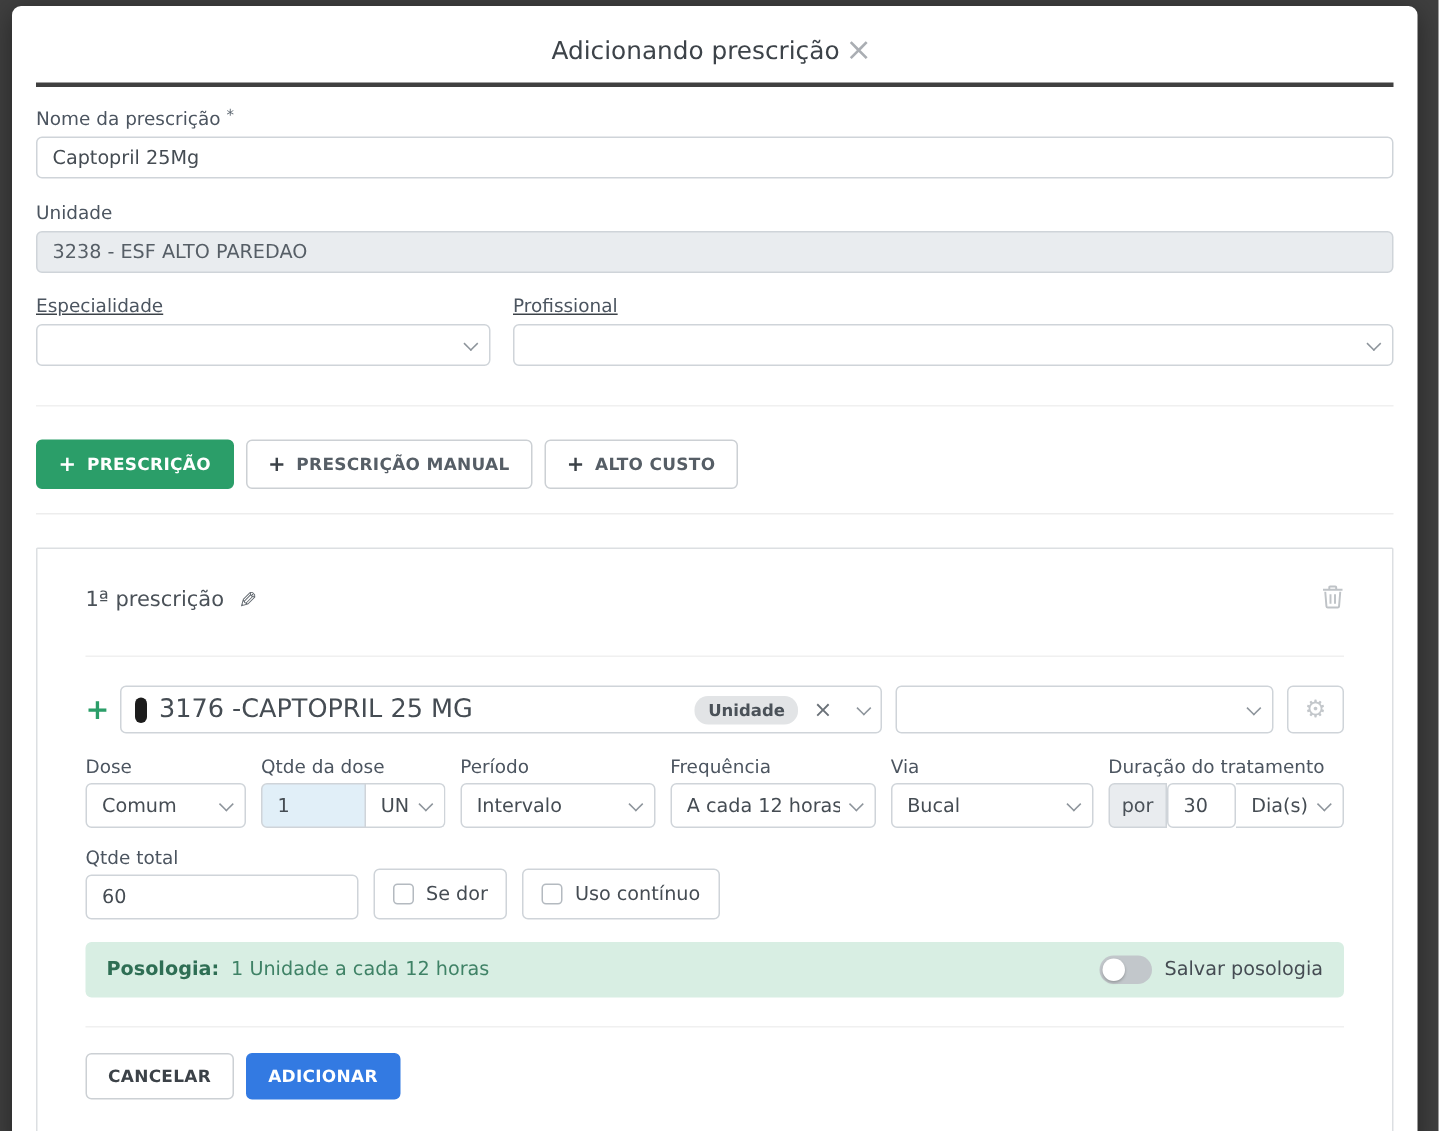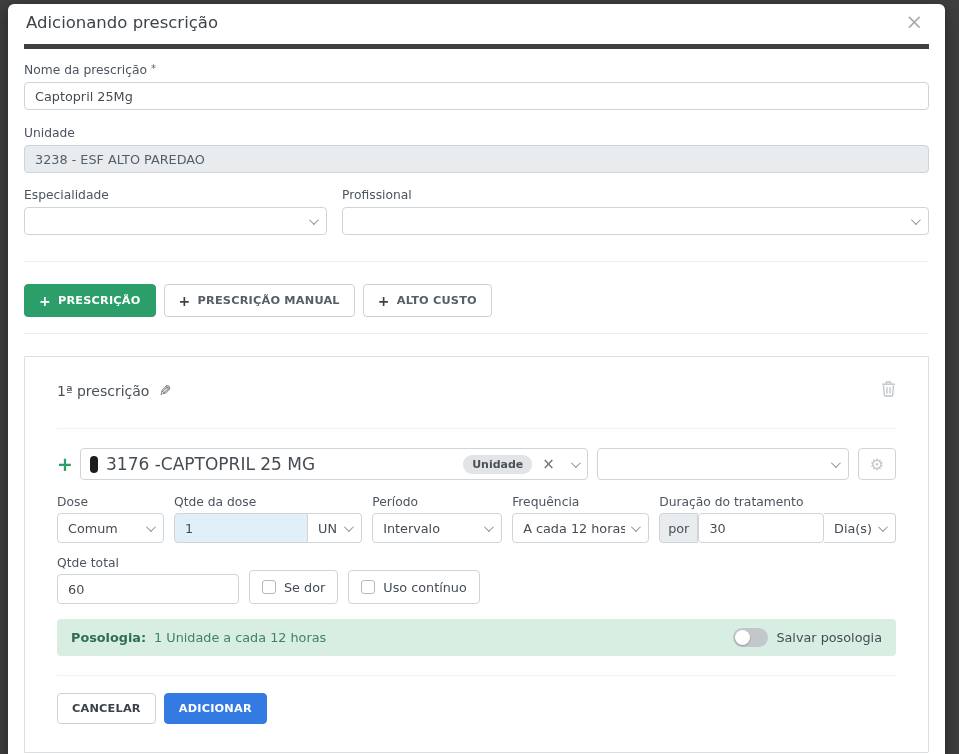--- a/index.html
+++ b/index.html
@@ -10,22 +10,22 @@
     position: relative;
     color: #3c4248;
   }
   .modal {
     position: absolute; left: 8px; top: 4px; width: 937px; height: 764px;
     background: #fff; border-radius: 6px; padding: 0 16px;
     box-shadow: 0 4px 18px rgba(0,0,0,.4);
   }
   
   .modal-header {
-    display: flex; align-items: center; justify-content: space-between;
-    padding: 8px 2px 11px 2px; border-bottom: 5px solid #404040;
+    display: flex; align-items: center; justify-content: center;
+    padding: 19px 2px 11px 2px; border-bottom: 3px solid #404040;
   }
   .modal-title { font-size: 16.5px; color: #3d4349; }
   .close-x { font-size: 21px; color: #aaaeb3; cursor: pointer; line-height: 1; padding: 0 4px; }
 
   .field-label { font-size: 12.3px; color: #4c5560; margin-bottom: 5px; display: block; }
   .req { color: #5a646e; font-size: 10px; vertical-align: top; }
 
   input.text-input, .select-box {
     width: 100%; height: 28px; border: 1px solid #cfd4d9; border-radius: 4px;
     font-family: inherit; font-size: 12.8px; color: #454c53; padding: 0 10px;
@@ -34,21 +34,21 @@
   input.text-input:disabled { background: #e9ecef; color: #565e66; }
 
   .select-box { display: flex; align-items: center; justify-content: space-between; cursor: pointer; }
   .select-box .sel-text { white-space: nowrap; overflow: hidden; }
   .chev {
     width: 7px; height: 7px; border-right: 1.6px solid #8d949b; border-bottom: 1.6px solid #8d949b;
     transform: rotate(45deg) translateY(-2px); flex: 0 0 auto; margin-left: 6px;
   }
 
   .sect { margin-top: 14px; }
-  .two-col { display: flex; gap: 15px; margin-top: 15px; }
+  .two-col { display: flex; gap: 15px; margin-top: 15px; text-decoration: underline; }
   .col-esp { width: 303px; }
   .col-prof { flex: 1; }
 
   hr.div1 { border: none; border-top: 1px solid #f0f0f0; margin-top: 26px; }
   hr.div2 { border: none; border-top: 1px solid #ededed; margin-top: 16px; }
 
   .btn-row { display: flex; gap: 8px; margin-top: 22px; }
   .btn { height: 33px; border-radius: 4px; font-family: inherit; font-size: 11.3px; font-weight: 700;
          letter-spacing: .2px; padding: 0 14px; cursor: pointer; display: inline-flex; align-items: center; gap: 7px; }
   .btn .plus { font-size: 14px; font-weight: 700; }
@@ -238,20 +238,27 @@
         </div>
       </div>
       <div class="fgroup">
         <span class="field-label">Frequência</span>
         <div class="select-box mini w-freq">
           <span class="sel-text">A cada 12 horas</span>
           <span class="chev"></span>
         </div>
       </div>
       <div class="fgroup">
+        <span class="field-label">Via</span>
+        <div class="select-box mini w-via">
+          <span class="sel-text">Bucal</span>
+          <span class="chev"></span>
+        </div>
+      </div>
+      <div class="fgroup">
         <span class="field-label">Duração do tratamento</span>
         <div class="joined">
           <div class="prefix-box">por</div>
           <input class="text-input mini w-dur30" type="text" value="30" style="">
           <div class="select-box mini w-durunit">
             <span class="sel-text">Dia(s)</span>
             <span class="chev"></span>
           </div>
         </div>
       </div>

